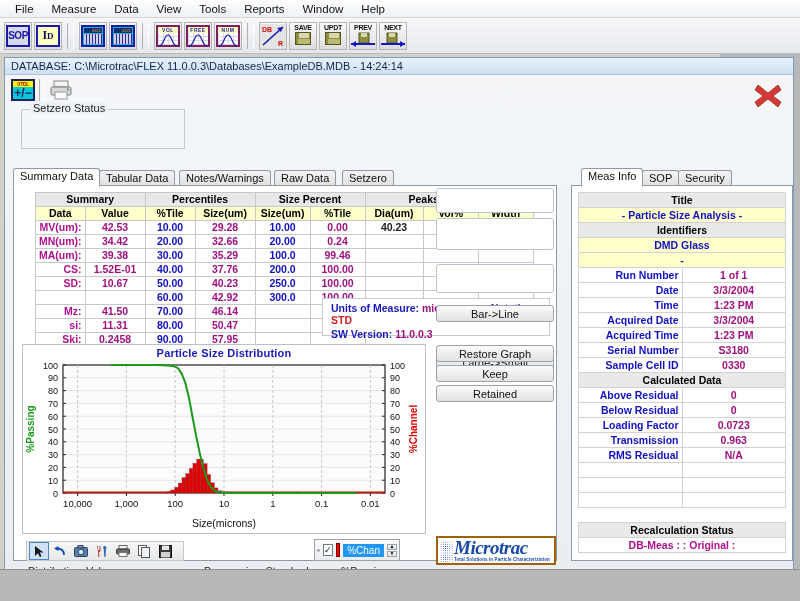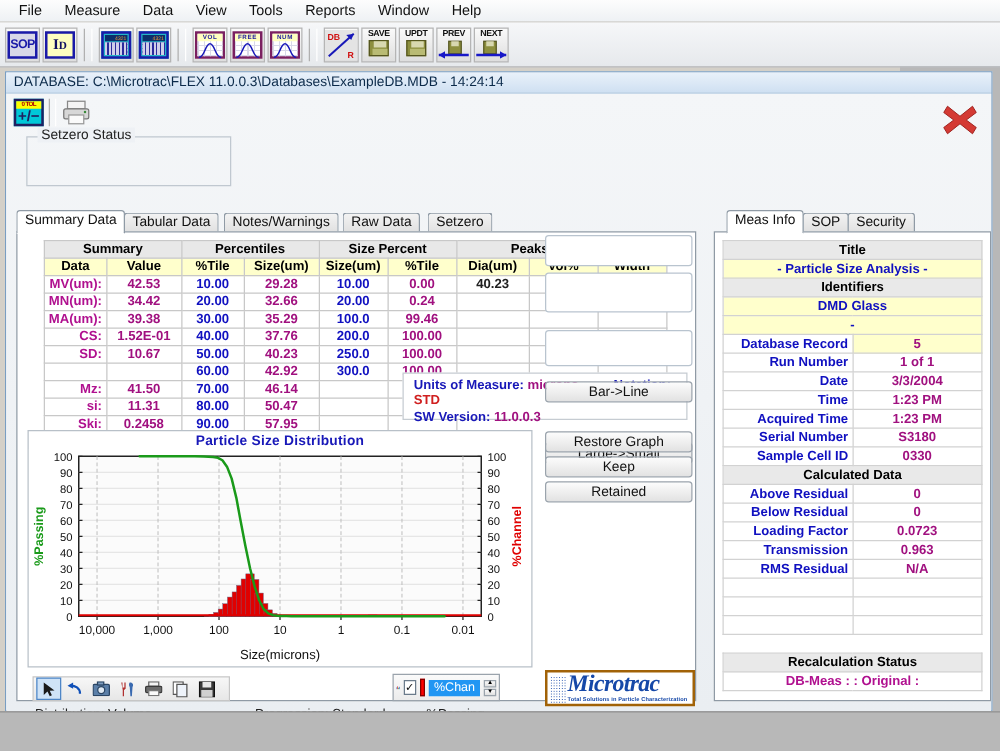--- a/index.html
+++ b/index.html
@@ -723,36 +723,36 @@
                 <tr>
                   <td class="ri-sect" colspan="2">Identifiers</td>
                 </tr>
                 <tr>
                   <td class="ri-yellow" colspan="2">DMD Glass</td>
                 </tr>
                 <tr>
                   <td class="ri-yellow" colspan="2">-</td>
                 </tr>
                 <tr>
-                  <td class="ri-key" style="width:55%">Database Record</td>
-                  <td class="ri-val" style="width:45%;background:#ffffcc">5</td>
-                </tr>
-                <tr>
                   <td class="ri-key" style="width:55%">Run Number</td>
                   <td class="ri-val" style="width:45%">1 of 1</td>
                 </tr>
                 <tr>
                   <td class="ri-key" style="width:55%">Date</td>
                   <td class="ri-val" style="width:45%">3/3/2004</td>
                 </tr>
                 <tr>
                   <td class="ri-key" style="width:55%">Time</td>
                   <td class="ri-val" style="width:45%">1:23 PM</td>
                 </tr>
                 <tr>
+                  <td class="ri-key" style="width:55%">Acquired Date</td>
+                  <td class="ri-val" style="width:45%">3/3/2004</td>
+                </tr>
+                <tr>
                   <td class="ri-key" style="width:55%">Acquired Time</td>
                   <td class="ri-val" style="width:45%">1:23 PM</td>
                 </tr>
                 <tr>
                   <td class="ri-key" style="width:55%">Serial Number</td>
                   <td class="ri-val" style="width:45%">S3180</td>
                 </tr>
                 <tr>
                   <td class="ri-key" style="width:55%">Sample Cell ID</td>
                   <td class="ri-val" style="width:45%">0330</td>

